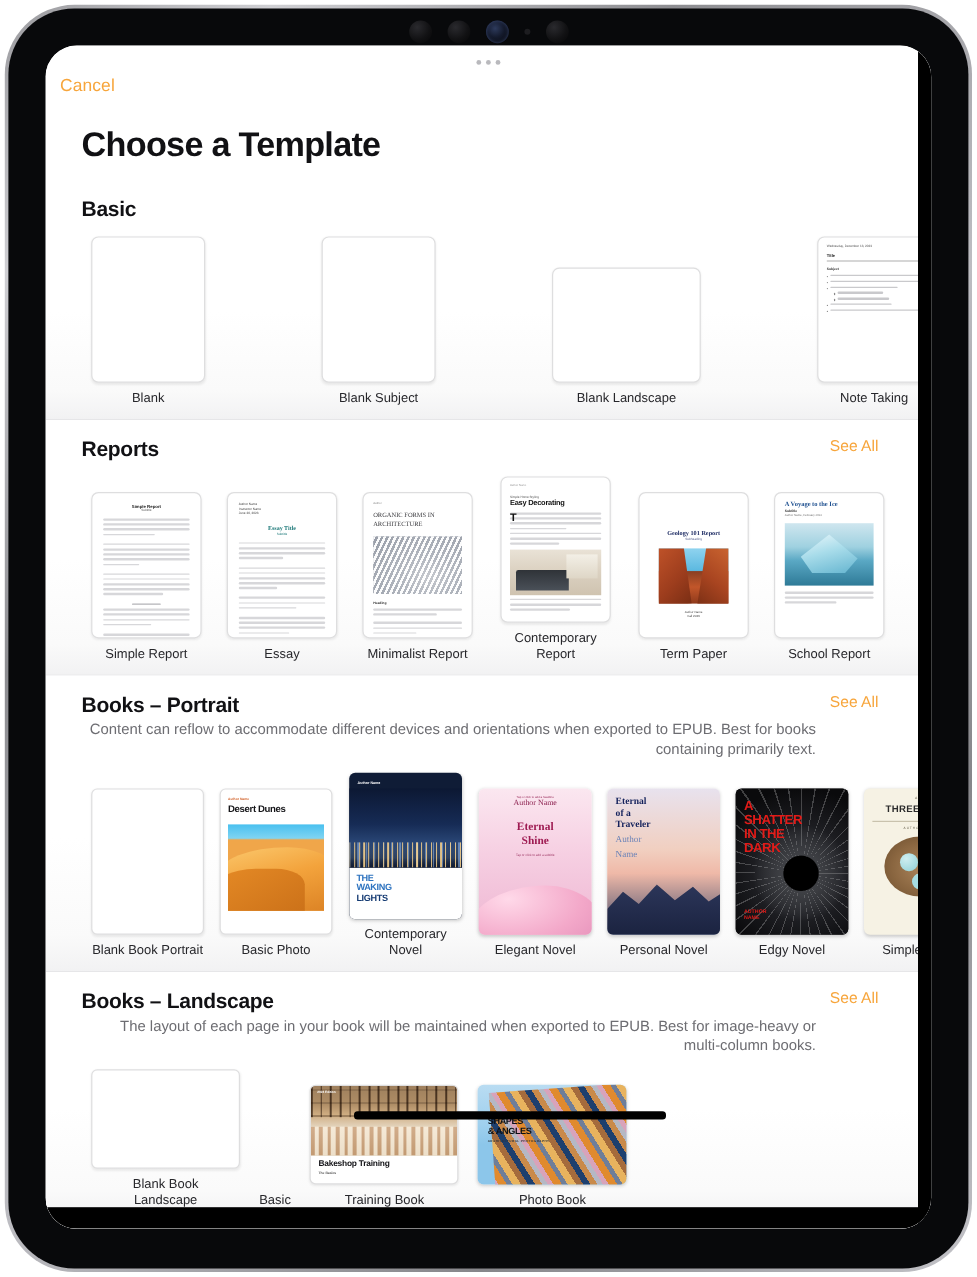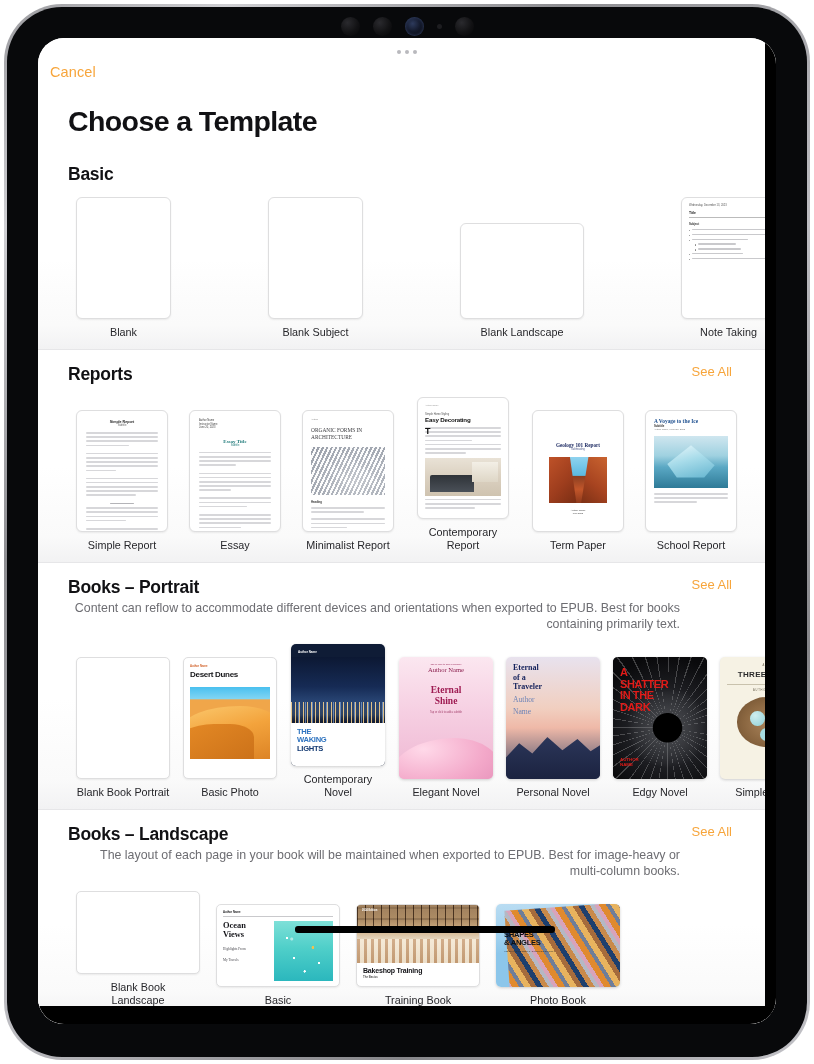--- a/index.html
+++ b/index.html
@@ -842,32 +842,20 @@
             <div class="section-desc">The layout of each page in your book will be maintained when exported to EPUB. Best for image-heavy or multi-column books.</div>
 
             <div class="row" id="books-landscape-row">
 
               <div class="tile">
                 <div class="thumb bl"></div>
                 <div class="tile-label">Blank Book Landscape</div>
               </div>
 
               <div class="tile">
-                <div class="thumb bl bl-basic">
-                  <div class="au">Author Name</div>
-                  <div class="body">
-                    <div class="left">
-                      <div class="t">Ocean</div>
-                      <div class="t">Views</div>
-                      <div class="s">Highlights From</div>
-                      <div class="s">My Travels</div>
-                    </div>
-                    <div class="img"></div>
-                  </div>
-                </div>
                 <div class="tile-label">Basic</div>
               </div>
 
 
               <div class="tile">
                 <div class="thumb bl bl-training">
                   <div class="img">
                     <span class="k">2024 Edition</span>
                   </div>
                   <div class="cap">

